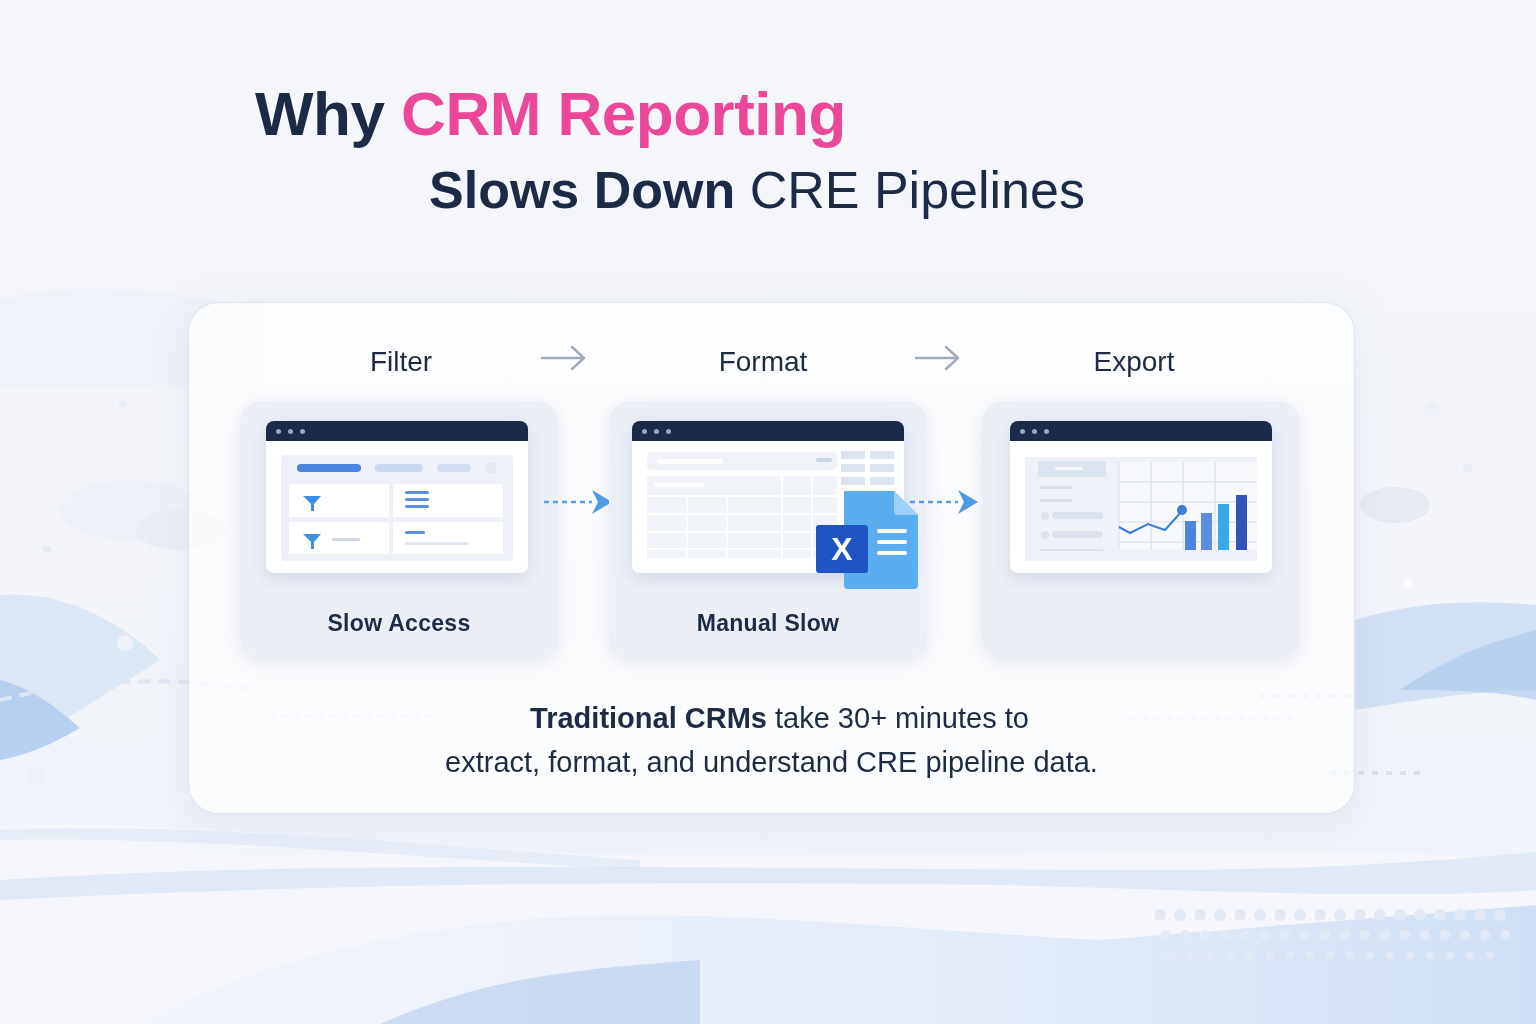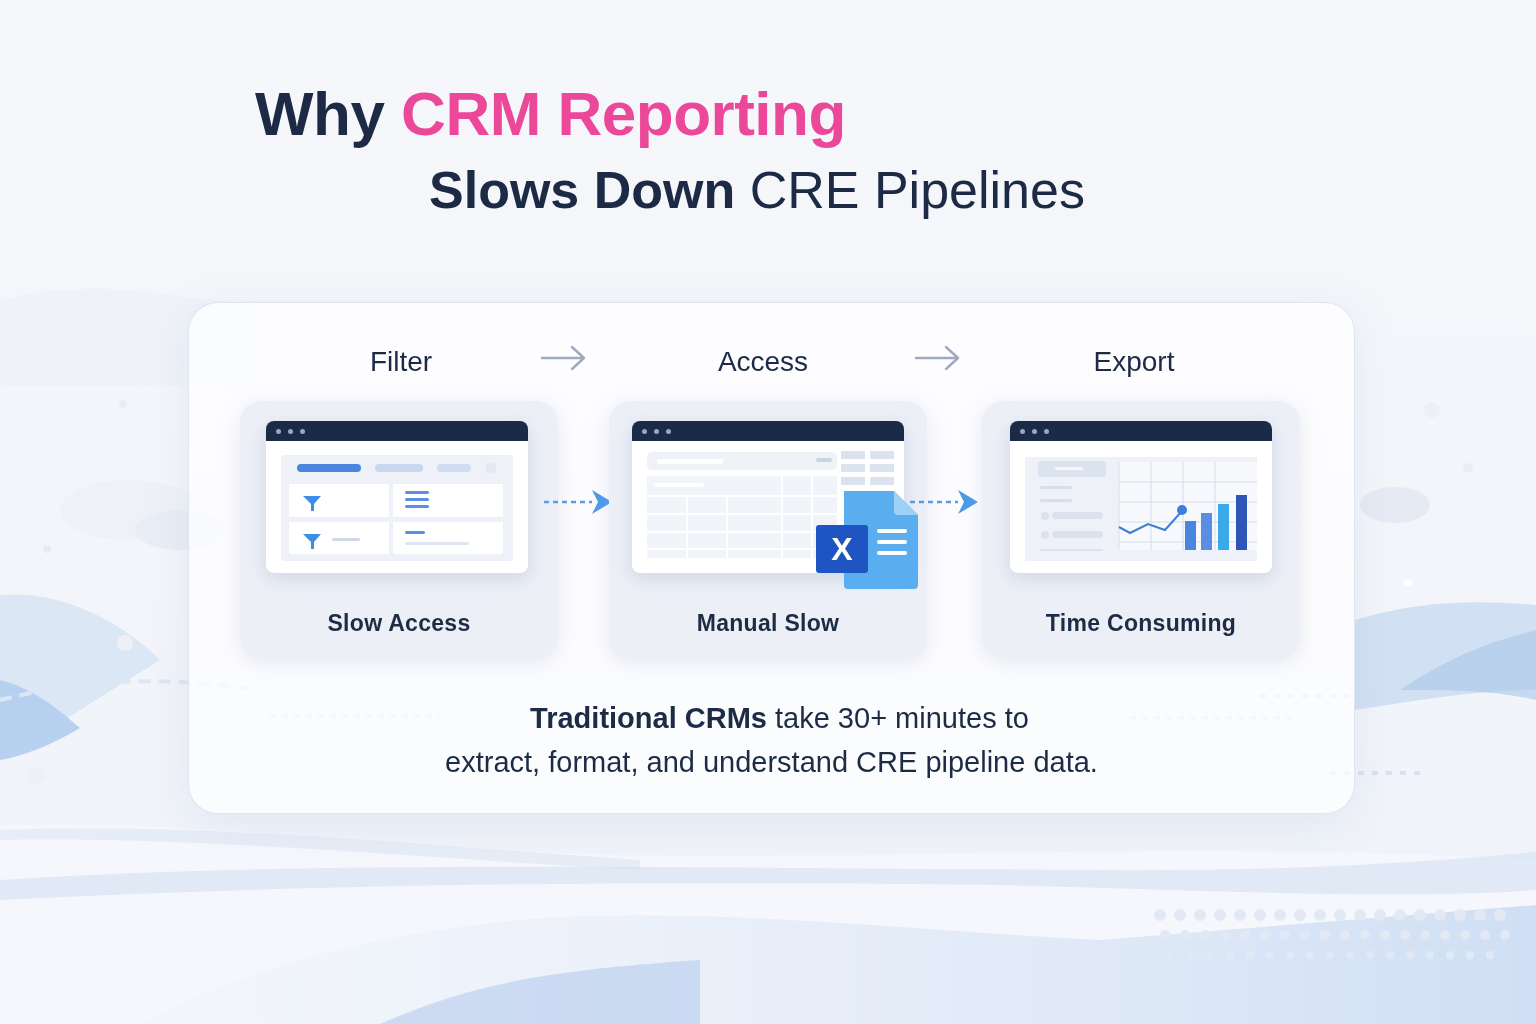--- a/index.html
+++ b/index.html
@@ -178,21 +178,21 @@
   <span class="b">Slows Down</span>
   <span>CRE Pipelines</span>
 </div>
 
 <div class="panel"></div>
 
 <div class="step-label" style="left:401px;">Filter</div>
 <svg class="step-arrow" style="left:540px;" viewBox="0 0 48 30">
   <path d="M2 15 H44 M32 4 L44 15 L32 26" stroke="#9faac0" stroke-width="2.4" fill="none" stroke-linecap="round" stroke-linejoin="round"></path>
 </svg>
-<div class="step-label" style="left:763px;">Access</div>
+<div class="step-label" style="left:763px;">Format</div>
 <svg class="step-arrow" style="left:914px;" viewBox="0 0 48 30">
   <path d="M2 15 H44 M32 4 L44 15 L32 26" stroke="#9faac0" stroke-width="2.4" fill="none" stroke-linecap="round" stroke-linejoin="round"></path>
 </svg>
 <div class="step-label" style="left:1134px;">Export</div>
 
 <div class="card" style="left:240px;">
   <div class="win" style="left:26px;">
     <div class="win-bar">
         <span class="dot"></span>
         <span class="dot"></span>
@@ -304,20 +304,19 @@
           <line x1="109" y1="101" x2="247" y2="101"></line>
       </g>
       <polyline points="109,86 120,92 138,83 155,89 172,70" stroke="#3a7fd8" stroke-width="2" fill="none"></polyline>
       <circle cx="172" cy="69" r="5" fill="#3a7fd8"></circle>
       <rect x="175" y="80" width="11" height="29" fill="#4a86e0"></rect>
       <rect x="191" y="72" width="11" height="37" fill="#5b8ee2"></rect>
       <rect x="208" y="63" width="11" height="46" fill="#3aa9e8"></rect>
       <rect x="226" y="54" width="11" height="55" fill="#2f55b8"></rect>
     </svg>
   </div>
-  <div class="card-caption">Time Consuming</div>
 </div>
 
 <div class="summary" style="top:696px;">
   <span class="b">Traditional CRMs</span>
   <span>take 30+ minutes to</span>
 </div>
 <div class="summary" style="top:740px;">extract, format, and understand CRE pipeline data.</div>
 
 </body></html>

